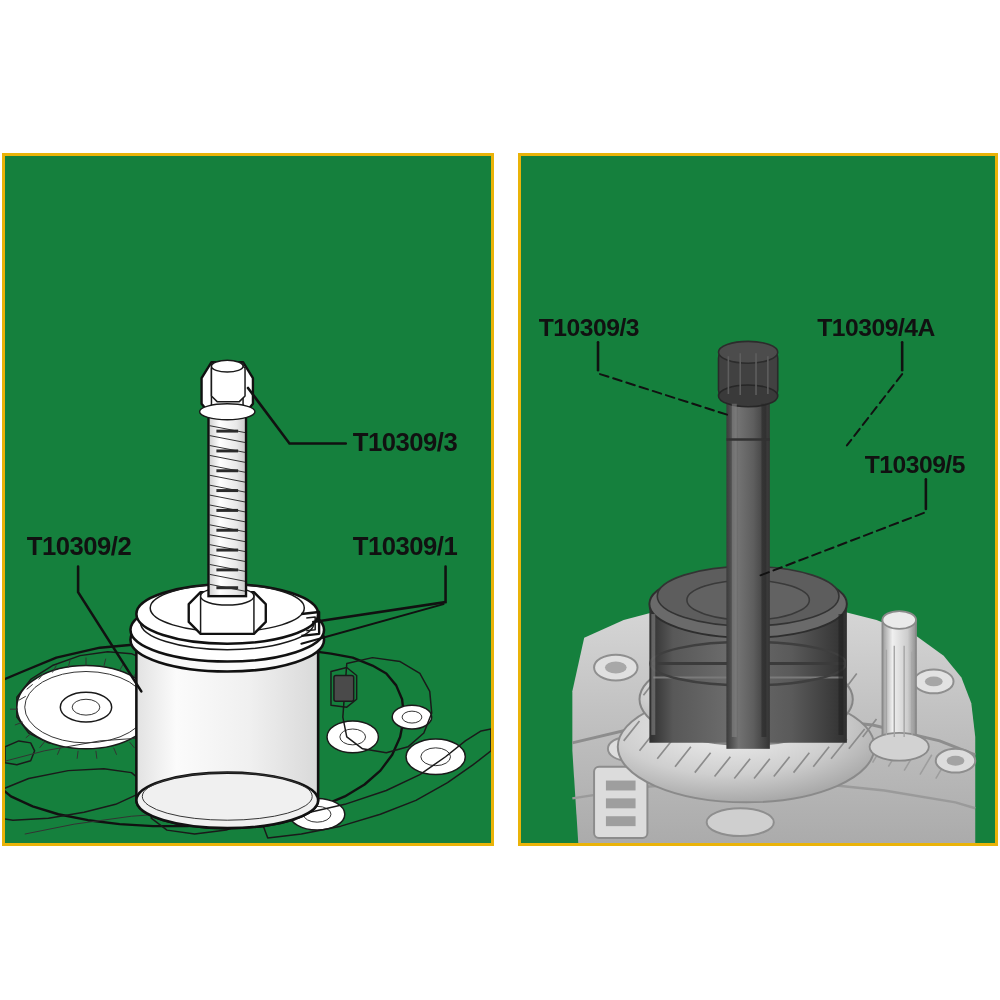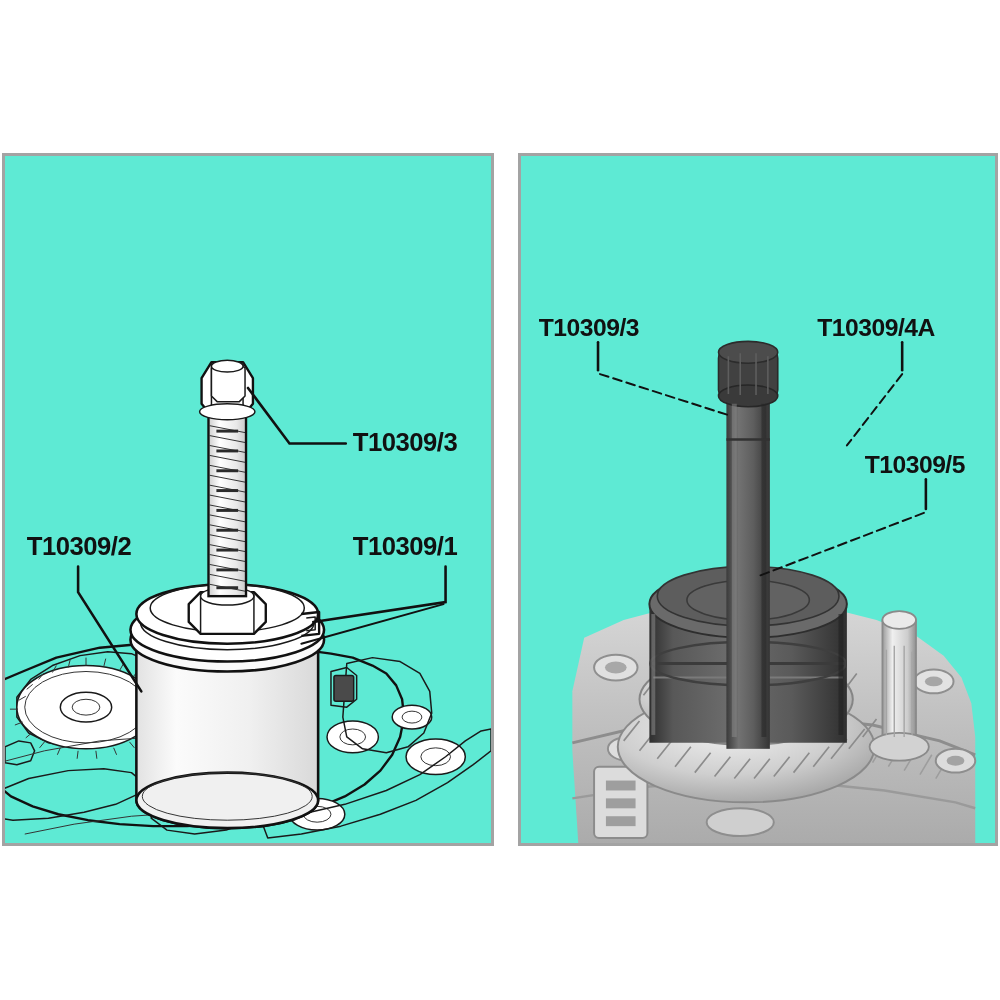--- a/index.html
+++ b/index.html
@@ -18,22 +18,22 @@
   #figure-root {
     position: absolute;
     left: 0;
     top: 0;
     width: 1000px;
     height: 1000px;
     background: #ffffff;
   }
   .panel {
     position: absolute;
-    background: #5eead4;
-    border: 3px solid #a3a3a3;
+    background: #15803d;
+    border: 3px solid #eab308;
     box-sizing: border-box;
     overflow: hidden;
   }
   #panel-left  { left: 2px;   top: 153px; width: 492px; height: 693px; }
   #panel-right { left: 518px; top: 153px; width: 480px; height: 693px; }
   .panel svg { display: block; width: 100%; height: 100%; }
   .callout-text {
     font-family: "Liberation Sans", sans-serif;
     font-weight: bold;
     font-size: 26px;

